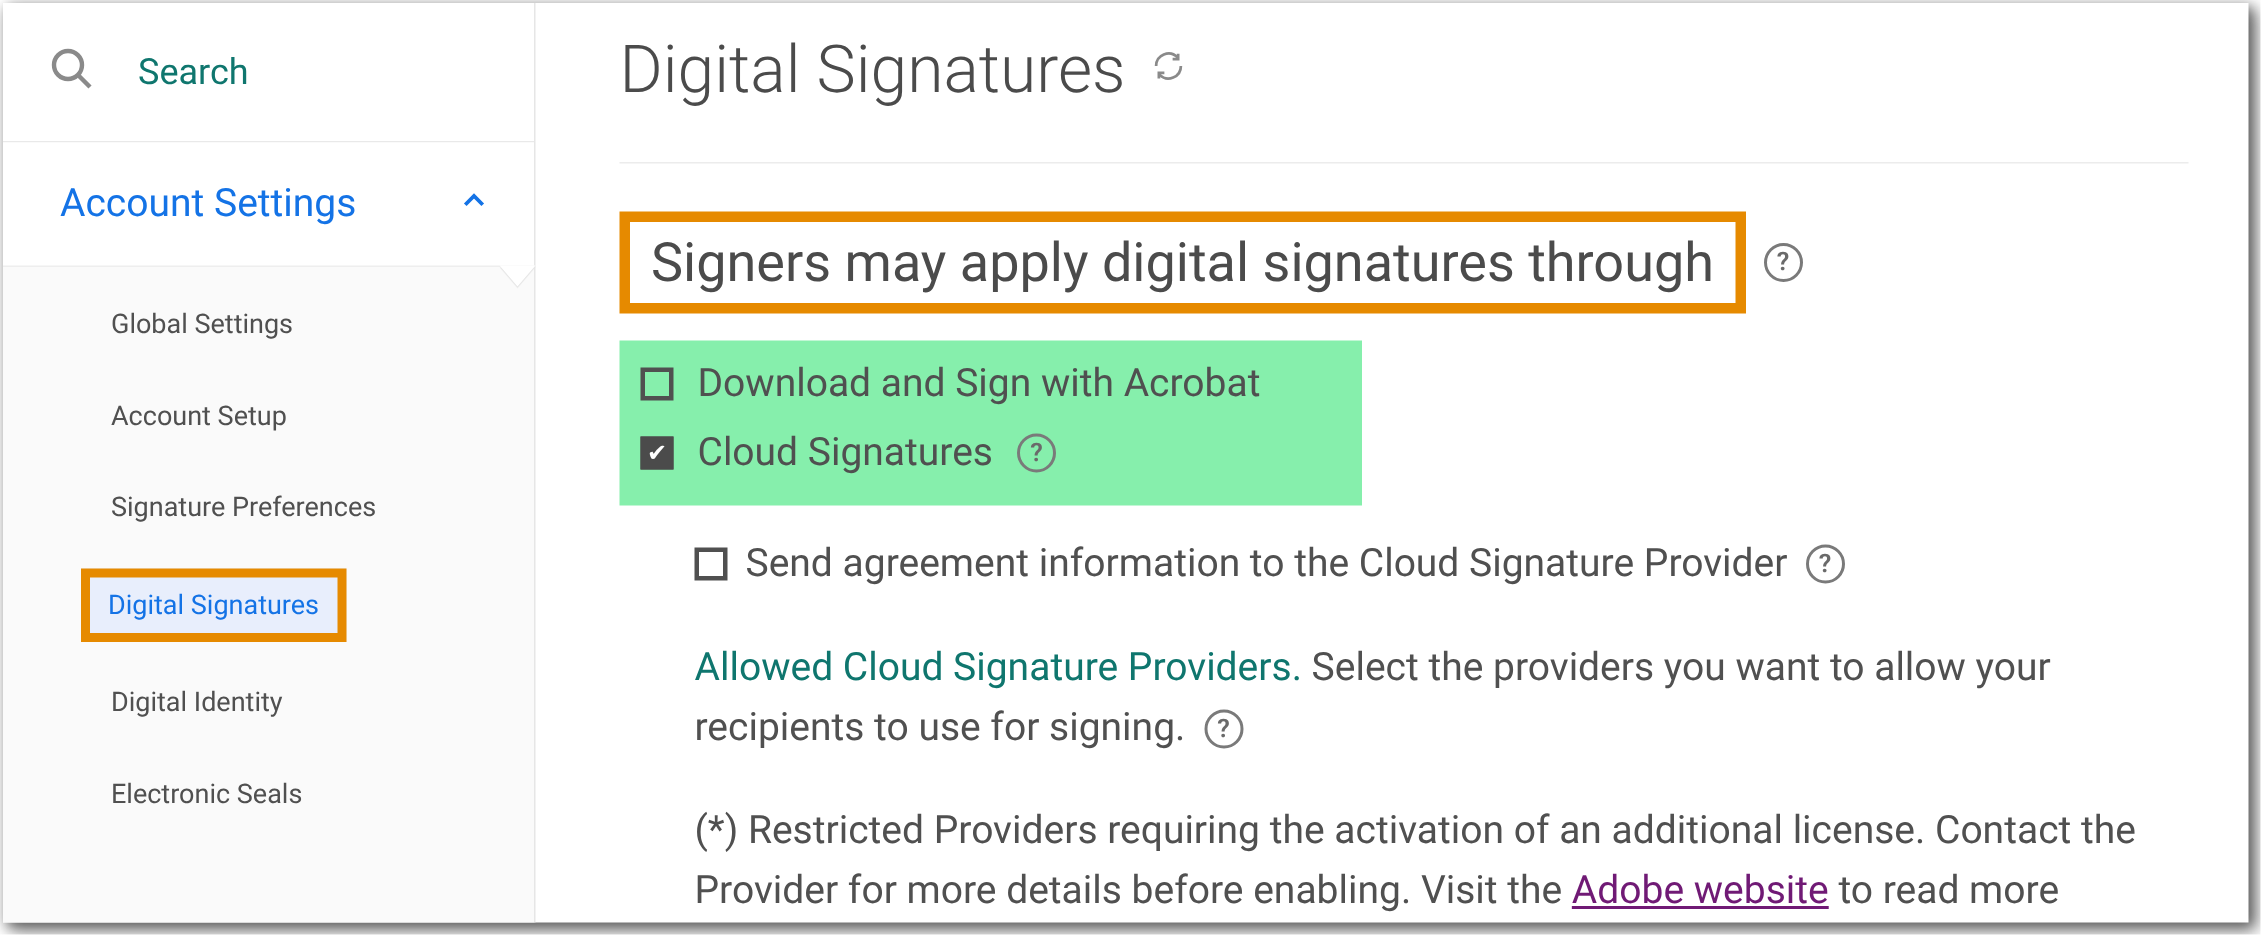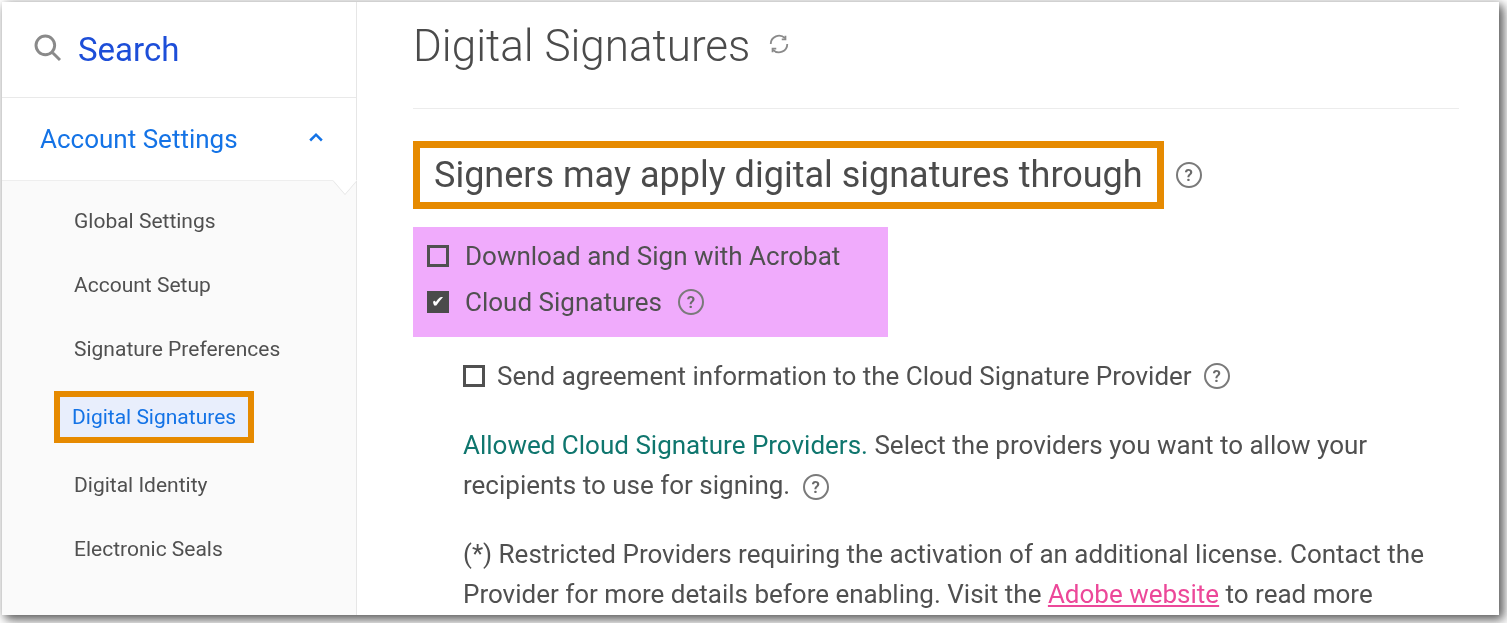--- a/index.html
+++ b/index.html
@@ -30,22 +30,23 @@
   }
   .search-row {
     display: flex;
     align-items: center;
     gap: 14px;
     padding: 28px 30px;
     border-bottom: 1px solid #e9e9e9;
   }
   .search-icon svg { width: 32px; height: 32px; }
   .search-placeholder {
-    font-size: 33px;
-    color: #1d4ed8;
+    font-size: 24px;
+    color: #0f766e;
+    margin-left: 14px;
   }
   .section-header {
     display: flex;
     align-items: center;
     justify-content: space-between;
     padding: 26px 30px 26px 38px;
     color: #1473e6;
     font-size: 26px;
     border-bottom: 1px solid #eeeeee;
     position: relative;
@@ -62,21 +63,21 @@
     border-top: 14px solid #ffffff;
     filter: drop-shadow(0 1px 0 #e3e3e3);
   }
   .chevron-up svg { width: 20px; height: 20px; }
   .nav {
     background: #fafafa;
     flex: 1;
     padding-top: 8px;
   }
   .nav-item {
-    font-size: 21px;
+    font-size: 18px;
     color: #505050;
     padding: 20px 30px 20px 72px;
     cursor: pointer;
   }
   .nav-item.active-wrap {
     padding: 10px 30px 10px 52px;
   }
   .nav-item .hl {
     display: inline-block;
     border: 6px solid #e68a00;
@@ -123,23 +124,23 @@
     border: 2px solid #7a7a7a;
     border-radius: 50%;
     display: inline-flex;
     align-items: center;
     justify-content: center;
     font-size: 17px;
     color: #6a6a6a;
     font-weight: 600;
   }
   .options-block {
-    background: #f0abfc;
+    background: #86efac;
     display: inline-block;
-    padding: 6px 48px 12px 14px;
+    padding: 6px 68px 12px 14px;
     margin-left: 0px;
   }
   .option-row {
     display: flex;
     align-items: center;
     gap: 16px;
     padding: 8px 0;
     font-size: 26px;
     color: #505050;
   }
@@ -168,21 +169,21 @@
     padding: 6px 0;
   }
   .body-text {
     font-size: 26px;
     color: #505050;
     line-height: 1.55;
     margin-top: 28px;
     max-width: 1020px;
   }
   .body-text .bold { font-weight: 400; color: #0f766e; }
-  .body-text a { color: #ec4899; text-decoration: underline; }
+  .body-text a { color: #701a75; text-decoration: underline; }
   .inline-help { vertical-align: middle; margin-left: 6px; }
 </style>
 </head>
 <body>
 
 <div class="container">
 
   <aside class="sidebar">
     <div class="search-row">
       <span class="search-icon">

